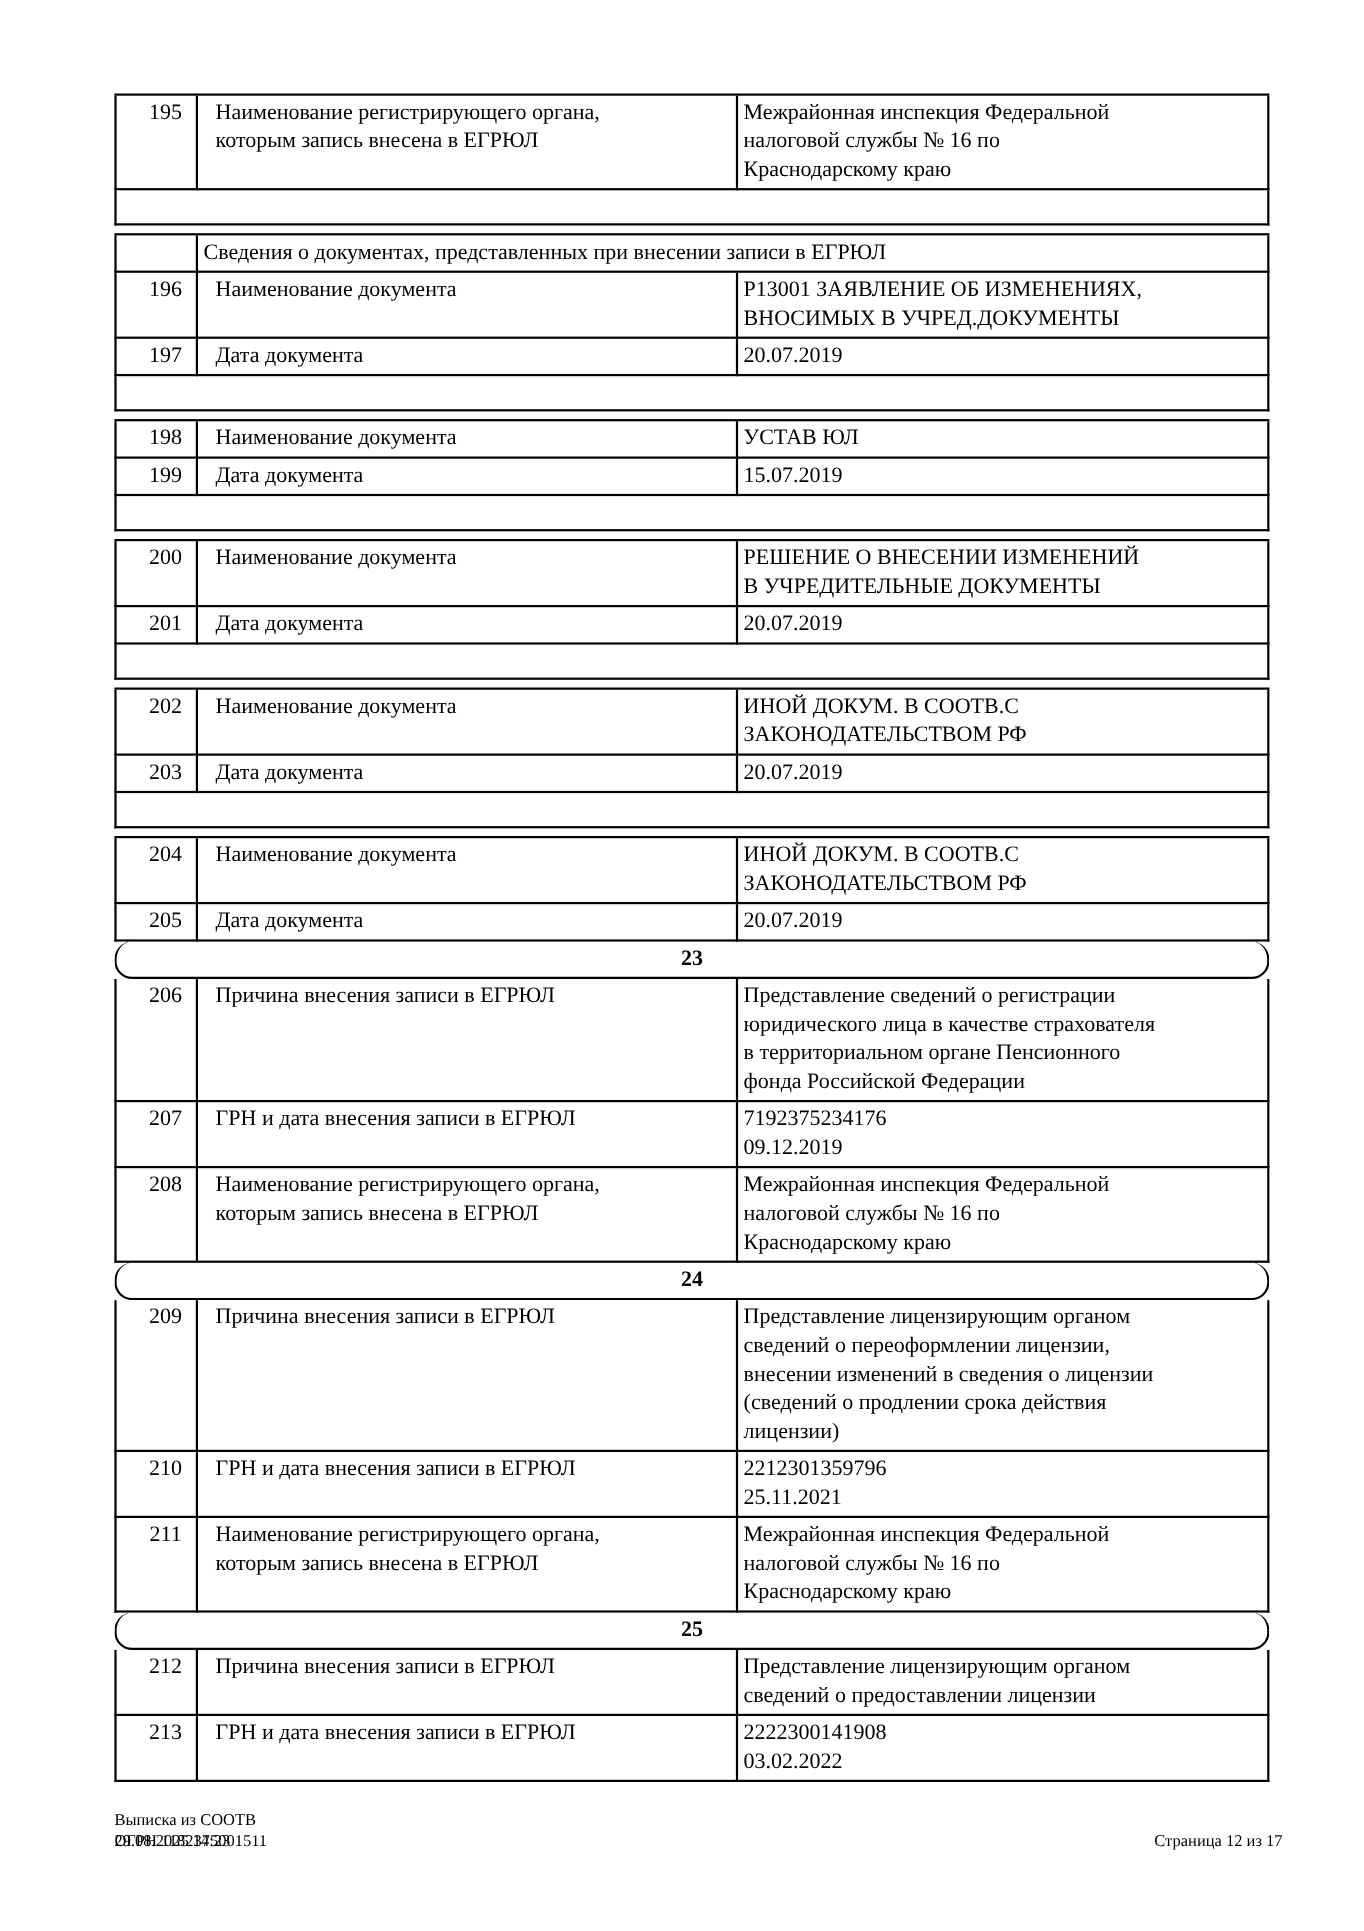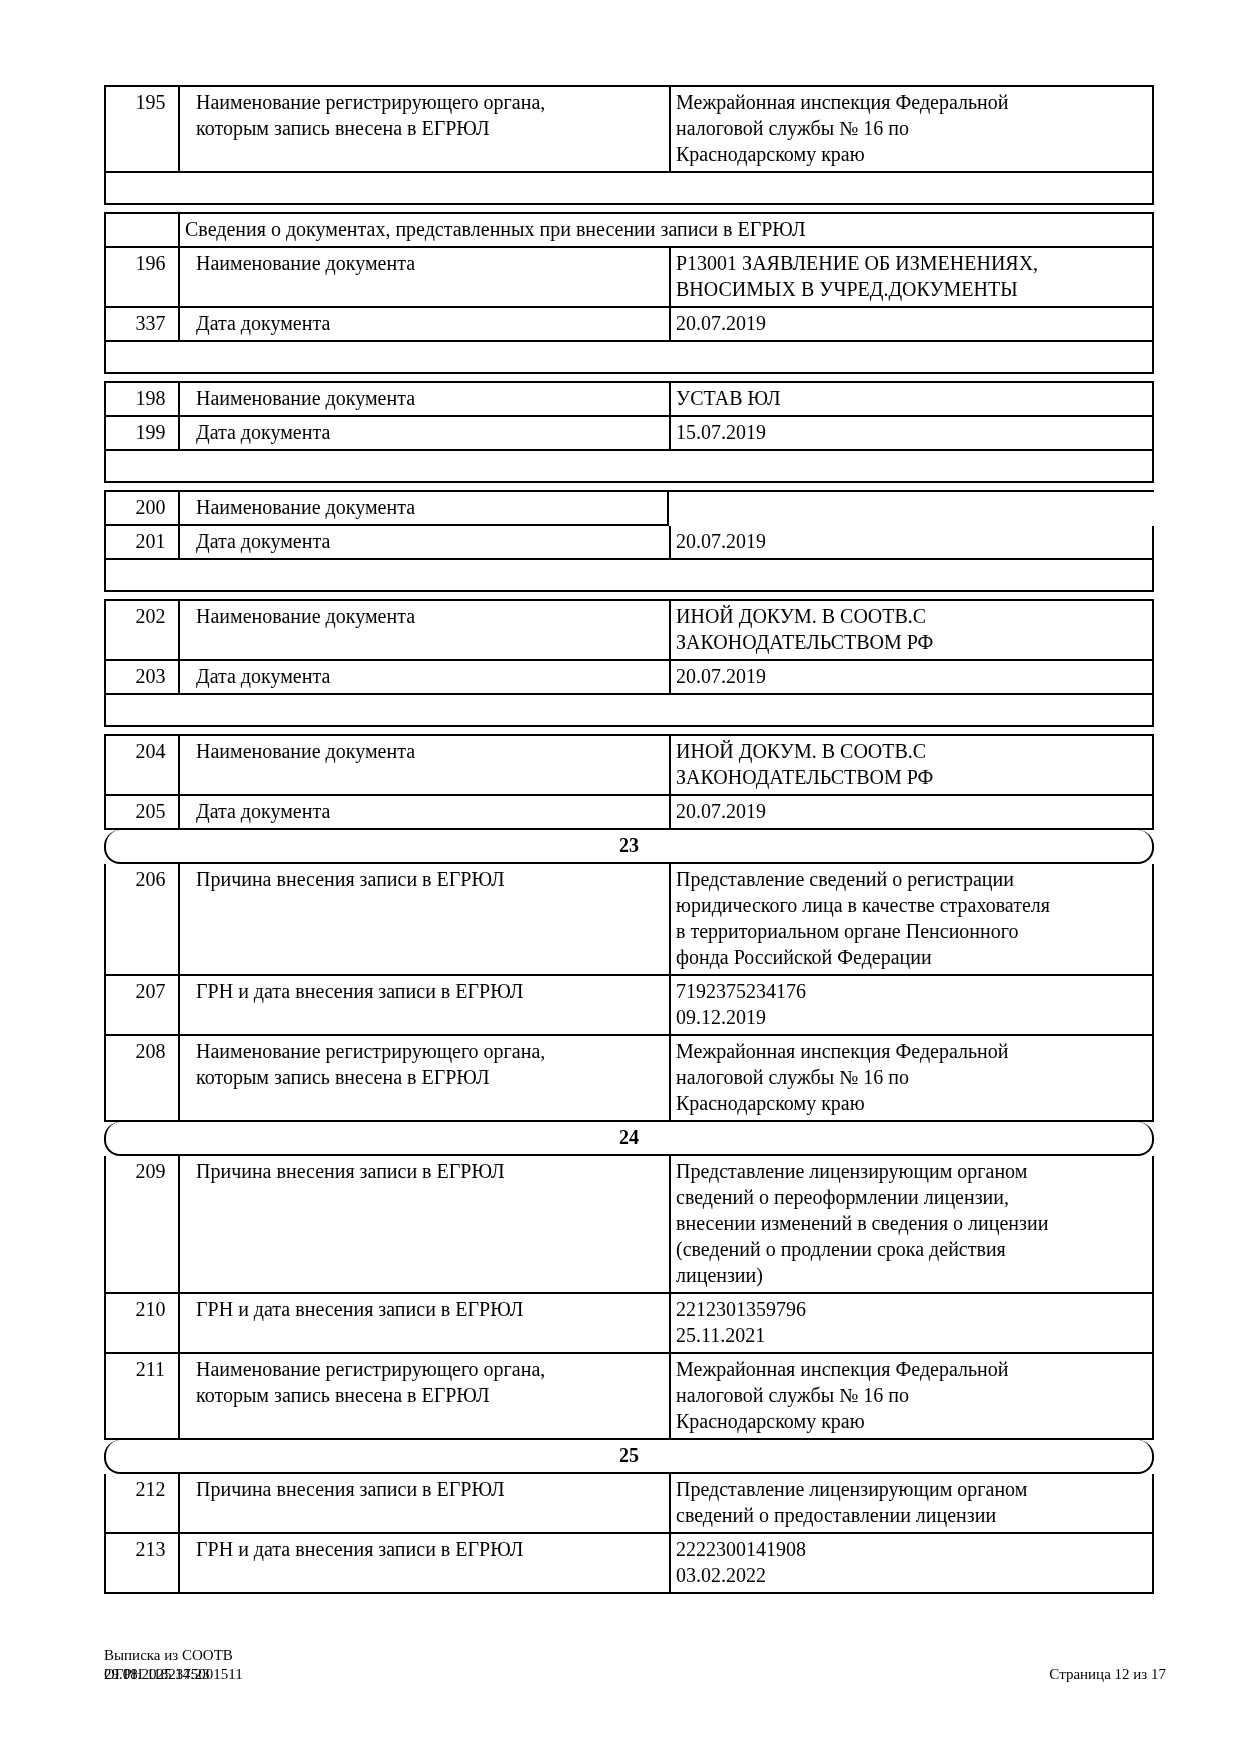--- a/index.html
+++ b/index.html
@@ -106,21 +106,21 @@
   </div>
 
   <div class="row">
     <div class="cell c-num">196</div>
     <div class="cell c-label">Наименование документа</div>
     <div class="cell c-value">Р13001 ЗАЯВЛЕНИЕ ОБ ИЗМЕНЕНИЯХ,
 ВНОСИМЫХ В УЧРЕД.ДОКУМЕНТЫ</div>
   </div>
 
   <div class="row">
-    <div class="cell c-num">337</div>
+    <div class="cell c-num">197</div>
     <div class="cell c-label">Дата документа</div>
     <div class="cell c-value">20.07.2019</div>
   </div>
 </div>
   <div class="empty-row block"></div>
 
   <div class="gap"></div>
 <div class="block bt">
   <div class="row">
     <div class="cell c-num">198</div>
@@ -134,20 +134,22 @@
     <div class="cell c-value">15.07.2019</div>
   </div>
 </div>
   <div class="empty-row block"></div>
 
   <div class="gap"></div>
 <div class="block bt">
   <div class="row">
     <div class="cell c-num">200</div>
     <div class="cell c-label">Наименование документа</div>
+    <div class="cell c-value">РЕШЕНИЕ О ВНЕСЕНИИ ИЗМЕНЕНИЙ
+В УЧРЕДИТЕЛЬНЫЕ ДОКУМЕНТЫ</div>
   </div>
 
   <div class="row">
     <div class="cell c-num">201</div>
     <div class="cell c-label">Дата документа</div>
     <div class="cell c-value">20.07.2019</div>
   </div>
 </div>
   <div class="empty-row block"></div>
 

